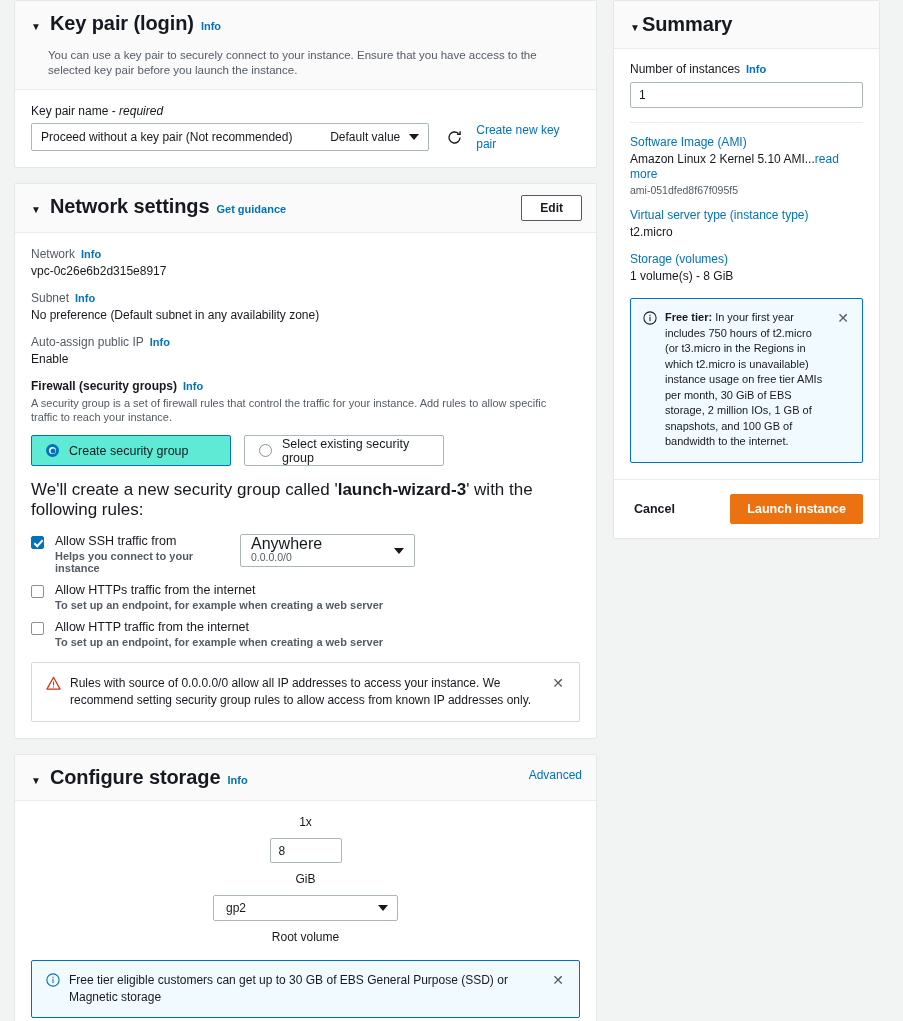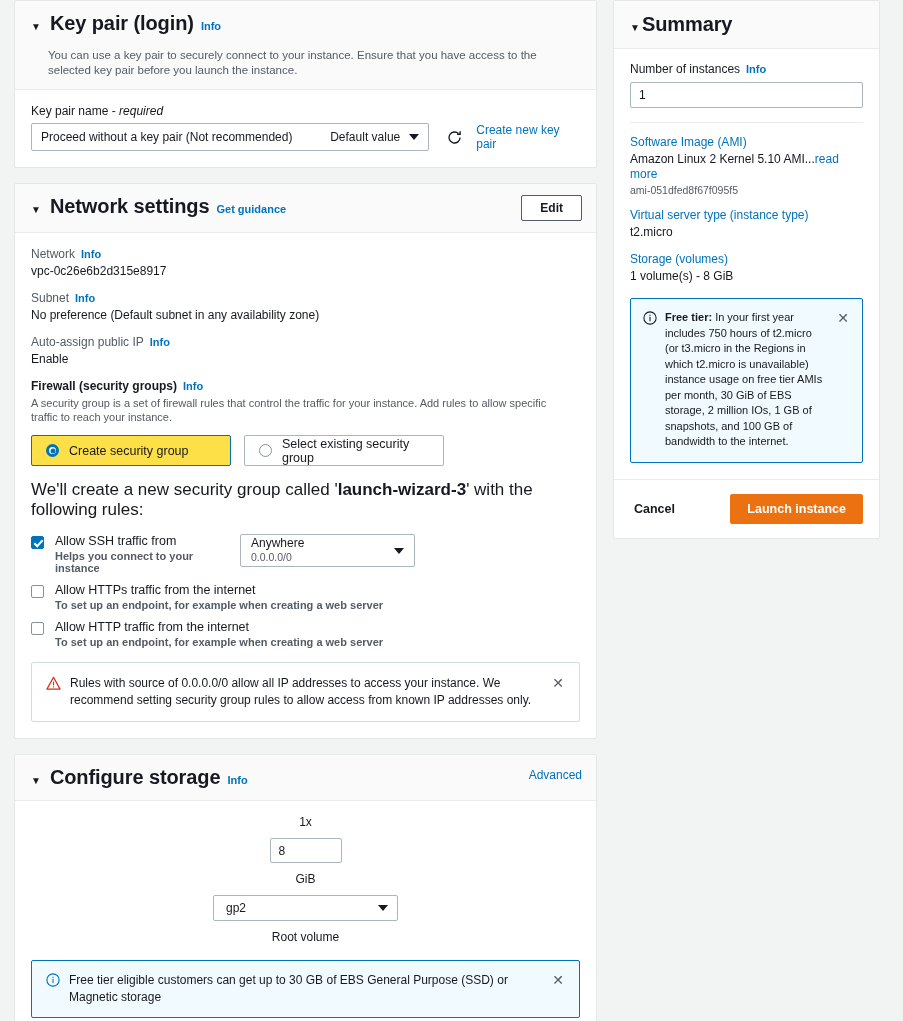--- a/index.html
+++ b/index.html
@@ -199,21 +199,21 @@
     align-items: center;
     padding-left: 14px;
     box-sizing: border-box;
     cursor: pointer;
     background: #fff;
     gap: 10px;
     font-size: 12.5px;
   }
   .radio-tile.selected {
     border: 1px solid #0073bb;
-    background: #fde047;
+    background: #5eead4;
   }
   .radio {
     width: 13px; height: 13px;
     border: 1px solid #879196;
     border-radius: 50%;
     box-sizing: border-box;
     background: #fff;
     flex: none;
   }
   .radio.on {
@@ -282,21 +282,21 @@
   .ssh-row { display: flex; align-items: flex-start; }
   .ssh-left { width: 185px; }
   .src-select {
     width: 175px;
     height: 33px;
     flex-direction: row;
     align-items: center;
     padding: 0 10px;
   }
   .src-select .two-line { flex: 1; line-height: 13px; }
-  .src-main { font-size: 12px; color: #16191f; }
+  .src-main { font-size: 16px; color: #16191f; }
   .src-sub { font-size: 10.5px; color: #545b64; margin-top: 1px; }
 
   
   .alert {
     border-radius: 2px;
     display: flex;
     align-items: flex-start;
     box-sizing: border-box;
   }
   .alert-warning {

